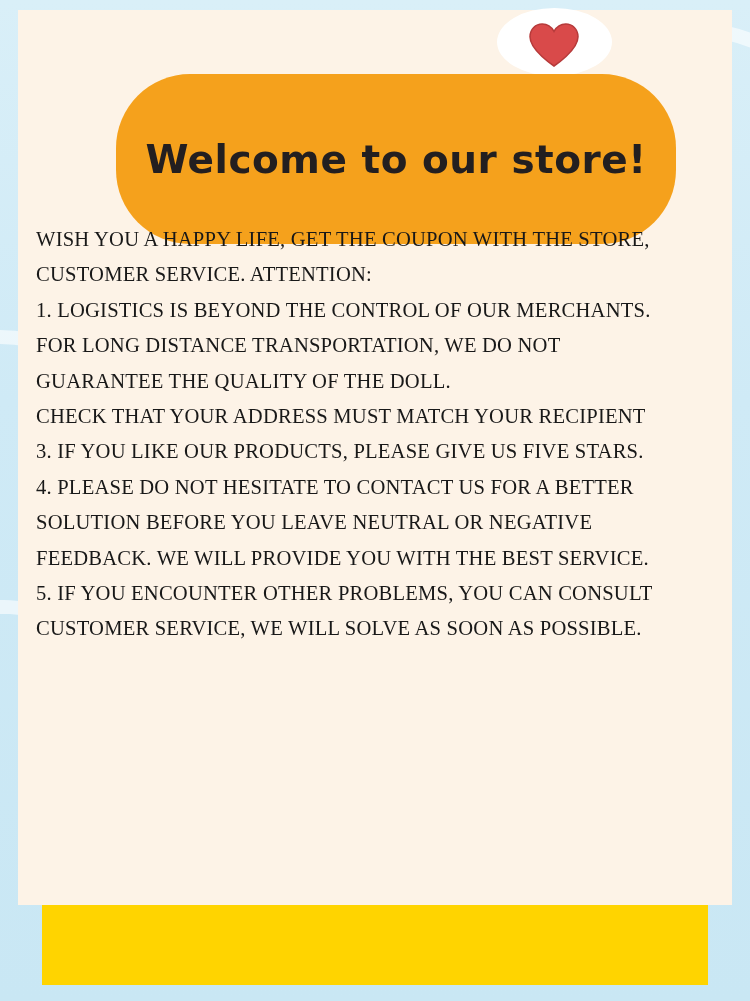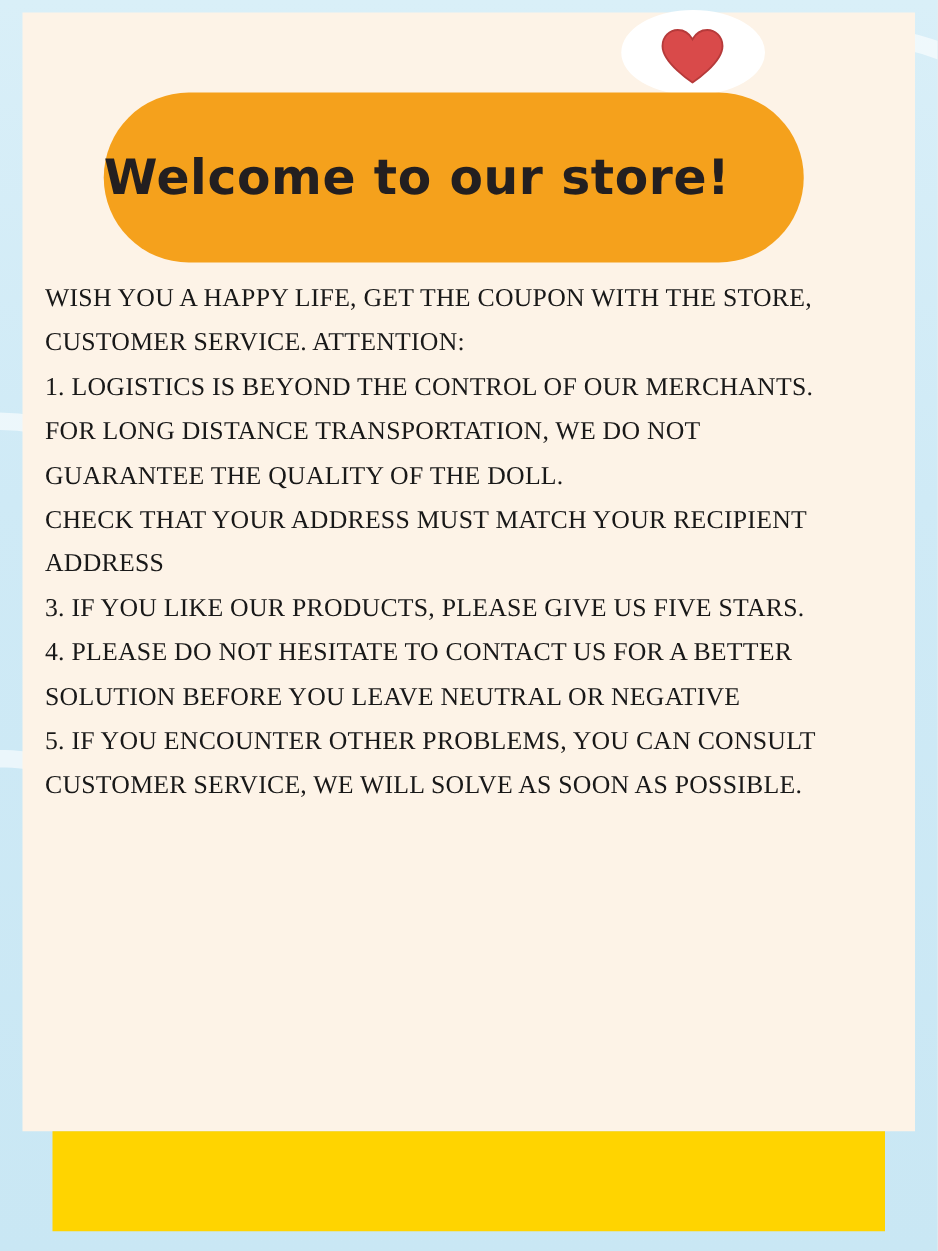--- a/index.html
+++ b/index.html
@@ -94,28 +94,29 @@
     position: absolute;
     background: #ffffff;
     border-radius: 50%;
   }
   .bub-dot.d1 { left: 516px; top: 78px; width: 24px; height: 16px; transform: rotate(-20deg); }
   .bub-dot.d2 { left: 505px; top: 100px; width: 14px; height: 10px; transform: rotate(-20deg); }
 
   
   #welcome-banner {
     position: absolute;
-    left: 83px;
+    left: 116px;
     top: 74px;
     width: 560px;
-    height: 136px;
+    height: 170px;
     background: #f5a11c;
     border-radius: 74px;
     display: flex;
     align-items: center;
+    justify-content: center;
   }
   #welcome-banner::after {
     content: "";
     position: absolute;
     left: 8px; top: 8px; right: 8px; bottom: 8px;
     border-radius: 66px;
     border: 0;
   }
   #welcome-text {
     font-family: "DejaVu Sans", sans-serif;
@@ -170,23 +171,23 @@
     <span id="welcome-text">Welcome to our store!</span>
   </div>
 
   <div id="body-copy">
     <div class="line">WISH YOU A HAPPY LIFE, GET THE COUPON WITH THE STORE,</div>
     <div class="line">CUSTOMER SERVICE. ATTENTION:</div>
     <div class="line">1. LOGISTICS IS BEYOND THE CONTROL OF OUR MERCHANTS.</div>
     <div class="line">FOR LONG DISTANCE TRANSPORTATION, WE DO NOT</div>
     <div class="line">GUARANTEE THE QUALITY OF THE DOLL.</div>
     <div class="line">CHECK THAT YOUR ADDRESS MUST MATCH YOUR RECIPIENT</div>
-    <div class="line">ADDRESS</div>
     <div class="line">3. IF YOU LIKE OUR PRODUCTS, PLEASE GIVE US FIVE STARS.</div>
     <div class="line">4. PLEASE DO NOT HESITATE TO CONTACT US FOR A BETTER</div>
     <div class="line">SOLUTION BEFORE YOU LEAVE NEUTRAL OR NEGATIVE</div>
+    <div class="line">FEEDBACK. WE WILL PROVIDE YOU WITH THE BEST SERVICE.</div>
     <div class="line">5. IF YOU ENCOUNTER OTHER PROBLEMS, YOU CAN CONSULT</div>
     <div class="line">CUSTOMER SERVICE, WE WILL SOLVE AS SOON AS POSSIBLE.</div>
   </div>
 
   <div id="bottom-band"></div>
 
 </div>
 
 </body></html>

